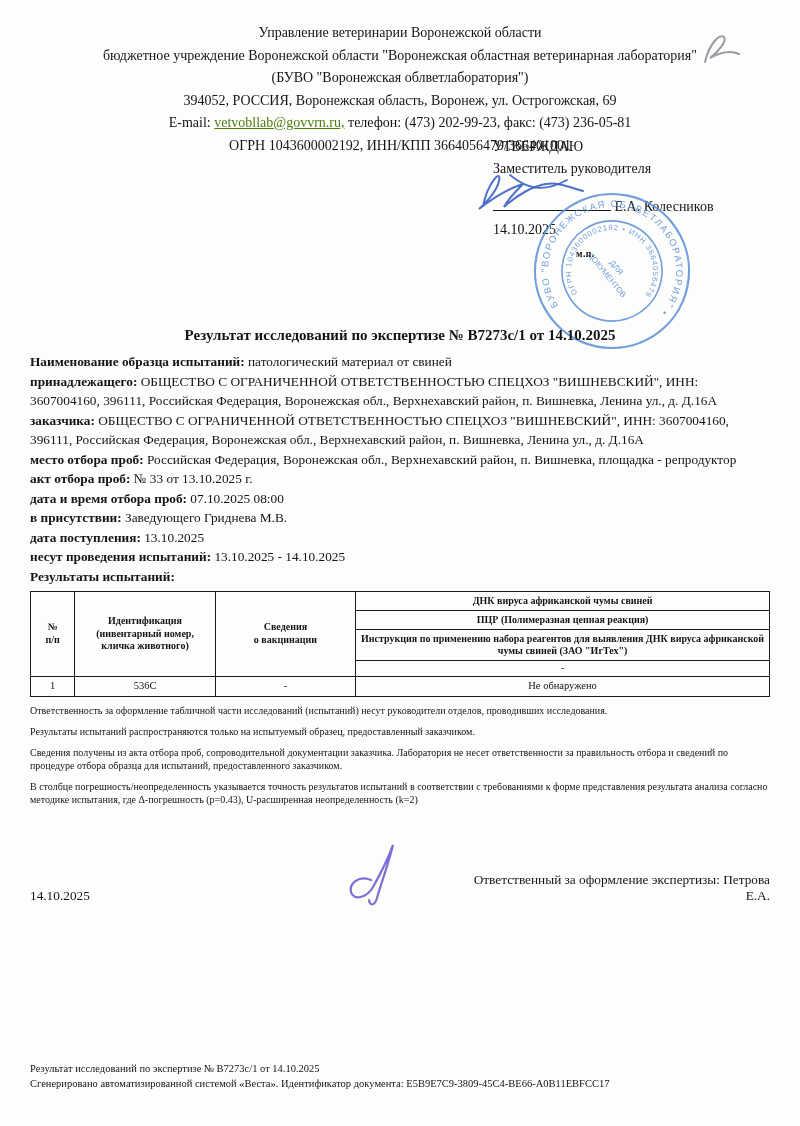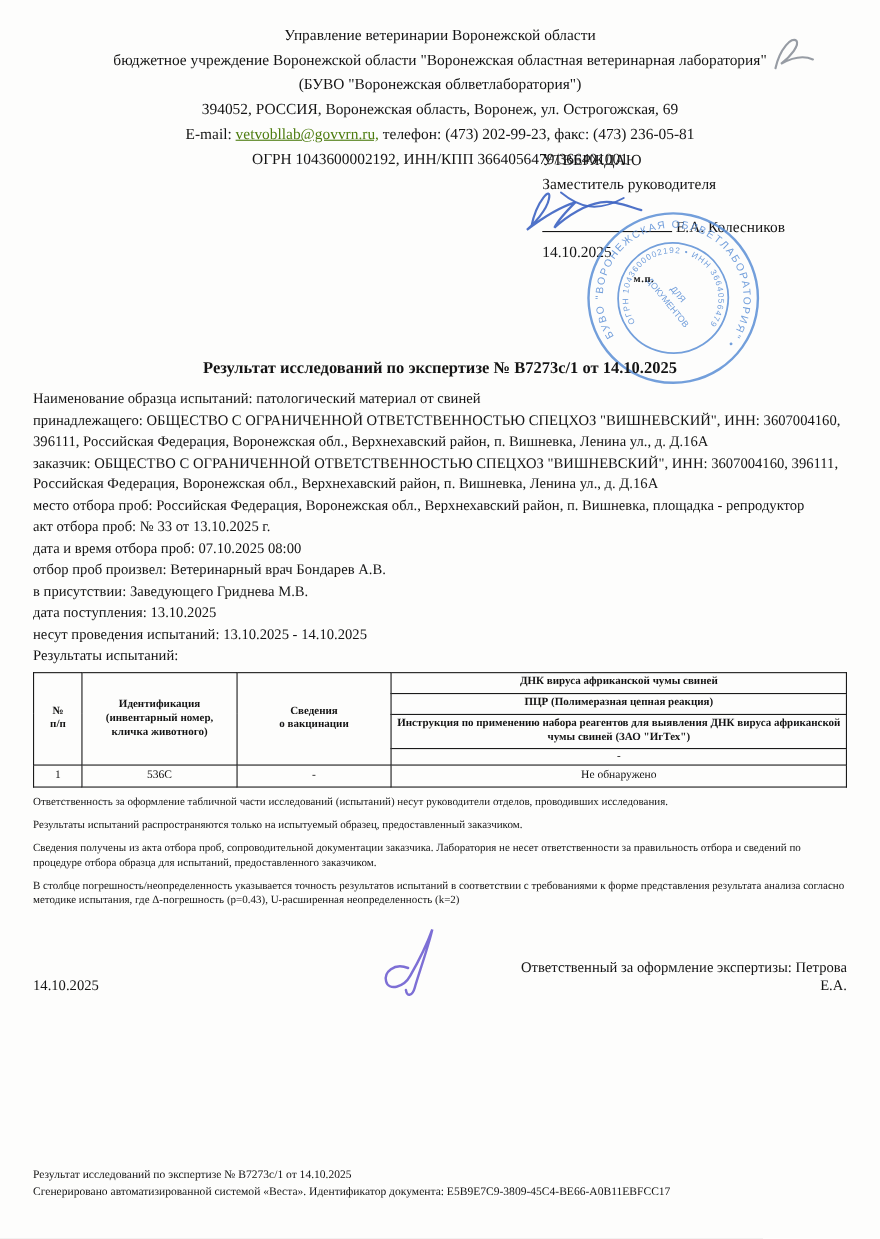--- a/index.html
+++ b/index.html
@@ -18,21 +18,21 @@
   .sig-underline { display:inline-block; width:118px; border-bottom:1.3px solid #141414; height:14px; }
   .approval .date { margin-top:1px; }
   
   .stamp-svg { position:absolute; left:521px; top:190px; opacity:.85; }
   .mp-mark { position:absolute; left:576px; top:249px; font-size:9.5px; font-weight:bold; letter-spacing:.5px; }
   
   .doc-title { position:absolute; top:327px; left:0; width:800px; text-align:center;
     font-weight:bold; font-size:15px; }
   
   .content { position:absolute; top:352px; left:30px; width:740px; font-size:13.3px; line-height:19.5px; }
-  .field b { font-weight:normal; }
+  .field b { font-weight:bold; }
   
   table.results { border-collapse:collapse; width:740px; margin-top:5px; table-layout:fixed; }
   table.results td { border:1.4px solid #1b1b1b; text-align:center; vertical-align:middle;
     padding:1px 4px; font-size:10px; line-height:12.5px; }
   table.results .th { font-weight:bold; white-space:pre-line;text-align:center; }
   table.results .hdr-tall { height:74px; }
   table.results .sub-a { height:16px; }
   table.results .sub-b { height:16px; }
   table.results .sub-c { height:28px; }
   table.results .sub-d { height:10px; }
@@ -105,25 +105,24 @@
       </g>
     </g>
   </svg>
   <div class="mp-mark">м.п.</div>
 
   <div class="doc-title">Результат исследований по экспертизе № В7273с/1 от 14.10.2025</div>
 
   <div class="content">
     <div class="field"><b>Наименование образца испытаний:</b> <span>патологический материал от свиней</span></div>
     <div class="field"><b>принадлежащего:</b> <span>ОБЩЕСТВО С ОГРАНИЧЕННОЙ ОТВЕТСТВЕННОСТЬЮ СПЕЦХОЗ "ВИШНЕВСКИЙ", ИНН: 3607004160, 396111, Российская Федерация, Воронежская обл., Верхнехавский район, п. Вишневка, Ленина ул., д. Д.16А</span></div>
-    <div class="field"><b>заказчик:</b> <span>ОБЩЕСТВО С ОГРАНИЧЕННОЙ ОТВЕТСТВЕННОСТЬЮ СПЕЦХОЗ "ВИШНЕВСКИЙ", ИНН: 3607004160, 396111, Российская Федерация, Воронежская обл., Верхнехавский район, п. Вишневка, Ленина ул., д. Д.16А</span></div>
+    <div class="field"><b>заказчика:</b> <span>ОБЩЕСТВО С ОГРАНИЧЕННОЙ ОТВЕТСТВЕННОСТЬЮ СПЕЦХОЗ "ВИШНЕВСКИЙ", ИНН: 3607004160, 396111, Российская Федерация, Воронежская обл., Верхнехавский район, п. Вишневка, Ленина ул., д. Д.16А</span></div>
     <div class="field"><b>место отбора проб:</b> <span>Российская Федерация, Воронежская обл., Верхнехавский район, п. Вишневка, площадка - репродуктор</span></div>
     <div class="field"><b>акт отбора проб:</b> <span>№ 33 от 13.10.2025 г.</span></div>
     <div class="field"><b>дата и время отбора проб:</b> <span>07.10.2025 08:00</span></div>
-    <div class="field"><b>отбор проб произвел:</b> <span>Ветеринарный врач Бондарев А.В.</span></div>
     <div class="field"><b>в присутствии:</b> <span>Заведующего Гриднева М.В.</span></div>
     <div class="field"><b>дата поступления:</b> <span>13.10.2025</span></div>
     <div class="field"><b>несут проведения испытаний:</b> <span>13.10.2025 - 14.10.2025</span></div>
     <div class="field"><b>Результаты испытаний:</b></div>
 
     <table class="results">
       <colgroup>
           <col style="width:6%">
           <col style="width:19%">
           <col style="width:19%">

